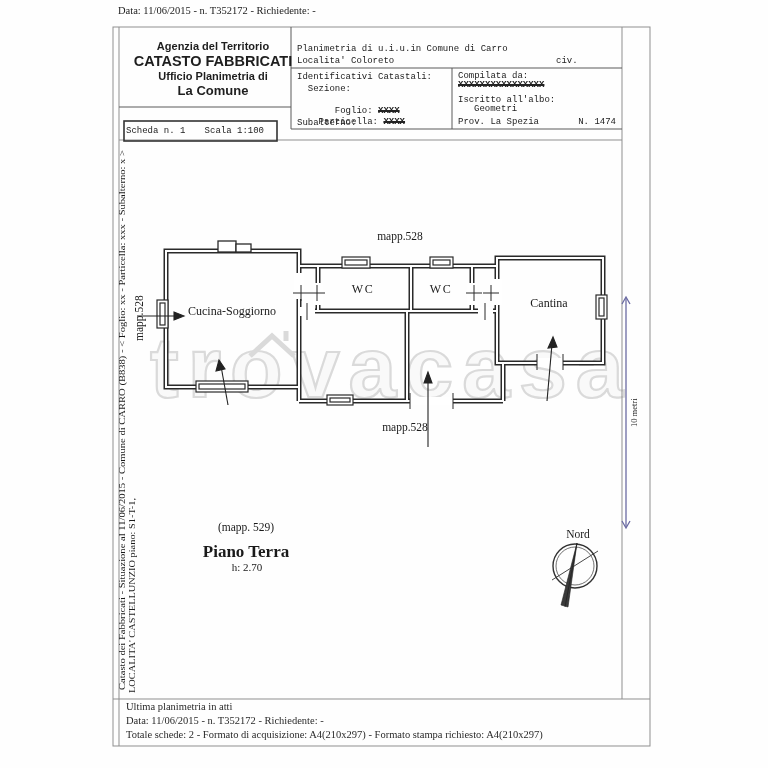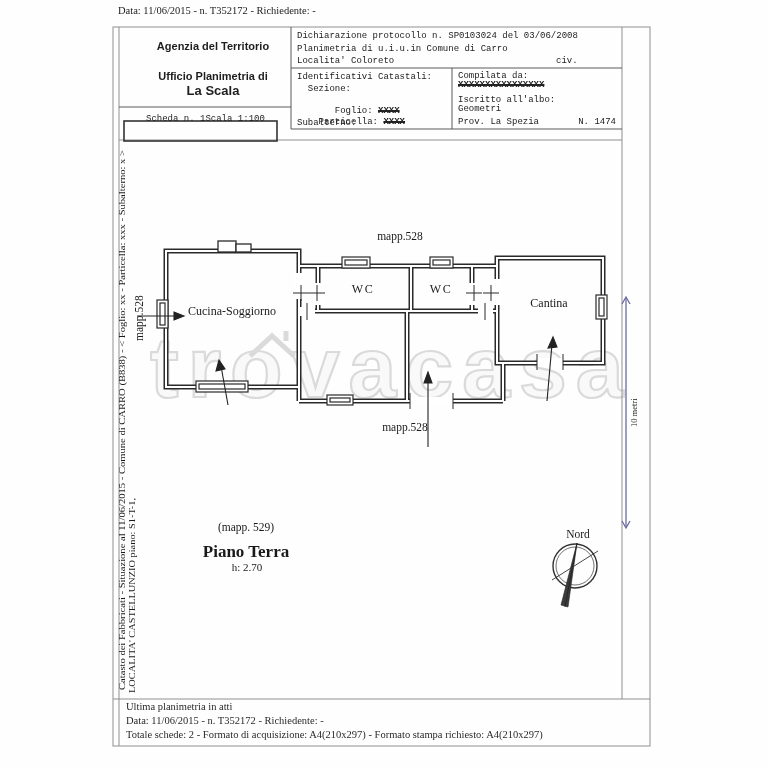--- a/index.html
+++ b/index.html
@@ -150,47 +150,47 @@
     </g>
     <text transform="translate(637,427) rotate(-90)" font-size="8.5" fill="#6a6aa2">10 metri</text>
 
     <text transform="translate(125,690) rotate(-90)" font-size="8.5" textLength="540" lengthAdjust="spacingAndGlyphs" fill="#3a3a3a">Catasto dei Fabbricati - Situazione al 11/06/2015 - Comune di CARRO (B838) - &lt; Foglio: xx - Particella: xxx - Subalterno: x &gt;</text>
     <text transform="translate(135,693) rotate(-90)" font-size="8.5" textLength="195" lengthAdjust="spacingAndGlyphs" fill="#3a3a3a">LOCALITA' CASTELLUNZIO piano: S1-T-1,</text>
   </svg>
 
   <div class="abs serif" style="left:118px;top:5px;font-size:10.5px">Data: 11/06/2015 - n. T352172 - Richiedente: -</div>
 
   <div class="abs agency sans" style="top:40px;font-size:11px;font-weight:bold">Agenzia del Territorio</div>
+  <div class="abs agency sans" style="top:53px;font-size:14.5px;font-weight:bold">CATASTO FABBRICATI</div>
   <div class="abs agency sans" style="top:70px;font-size:11px;font-weight:bold">Ufficio Planimetria di</div>
-  <div class="abs agency sans" style="top:83px;font-size:13px;font-weight:bold">La Scala</div>
+  <div class="abs agency sans" style="top:83px;font-size:13px;font-weight:bold">La Comune</div>
 
-  <div class="abs mono" style="left:124px;top:109px;width:142px;height:20px;display:flex;align-items:center;justify-content:space-between;padding:0 22px;box-sizing:border-box">
+  <div class="abs mono" style="left:124px;top:121px;width:142px;height:20px;display:flex;align-items:center;justify-content:space-between;padding:0 2px;box-sizing:border-box">
     <span>Scheda n. 1</span>
     <span>Scala 1:100</span>
   </div>
 
-  <div class="abs mono" style="left:297px;top:31px">Dichiarazione protocollo n. SP0103024 del 03/06/2008</div>
   <div class="abs mono" style="left:297px;top:44px">Planimetria di u.i.u.in Comune di Carro</div>
   <div class="abs mono" style="left:297px;top:56px">Localita' Coloreto</div>
   <div class="abs mono" style="left:556px;top:56px">civ.</div>
 
   <div class="abs mono" style="left:297px;top:72px">Identificativi Catastali:</div>
   <div class="abs mono" style="left:297px;top:84px">  Sezione:</div>
   <div class="abs mono" style="left:297px;top:106px">
     <span>Particella: </span><span class="struck">XXXX</span>
   </div>
   <div class="abs mono" style="left:297px;top:95px">
     <span>   Foglio: </span><span class="struck">XXXX</span>
   </div>
   <div class="abs mono" style="left:297px;top:118px">Subalterno:</div>
 
   <div class="abs mono" style="left:458px;top:71px">Compilata da:</div>
   <div class="abs mono struck" style="left:458px;top:80px">XXXXXXXXXXXXXXXX</div>
   <div class="abs mono" style="left:458px;top:95px">Iscritto all'albo:</div>
-  <div class="abs mono" style="left:458px;top:104px">Geometri</div>
+  <div class="abs mono" style="left:474px;top:104px">Geometri</div>
   <div class="abs mono" style="left:458px;top:117px;width:158px;display:flex;justify-content:space-between">
     <span>Prov. La Spezia</span>
     <span>N. 1474</span>
   </div>
 
   <div class="abs footline serif" style="top:701px">Ultima planimetria in atti</div>
   <div class="abs footline serif" style="top:715px">Data: 11/06/2015 - n. T352172 - Richiedente: -</div>
   <div class="abs footline serif" style="top:729px">Totale schede: 2 - Formato di acquisizione: A4(210x297) - Formato stampa richiesto: A4(210x297)</div>
 
 </div>

